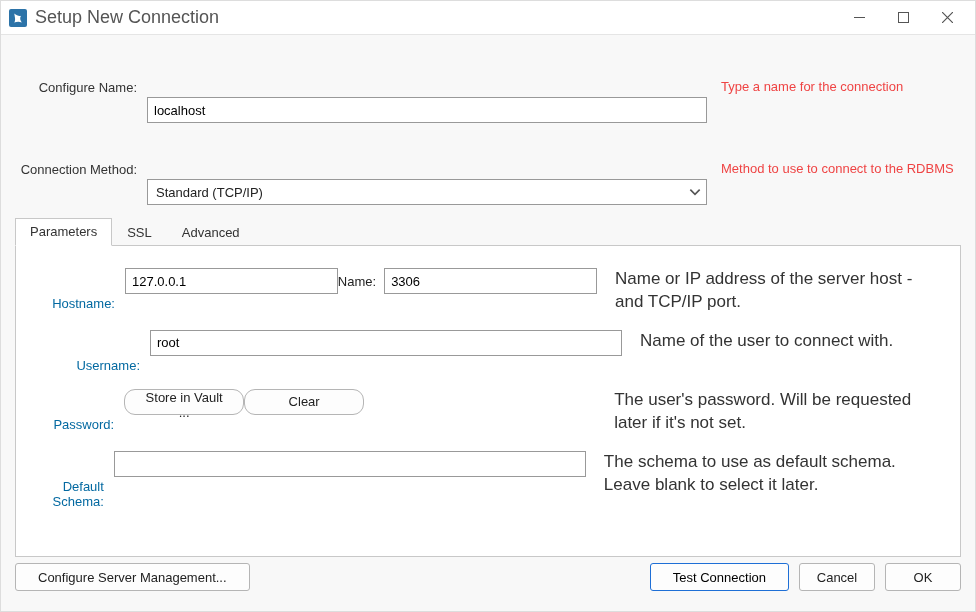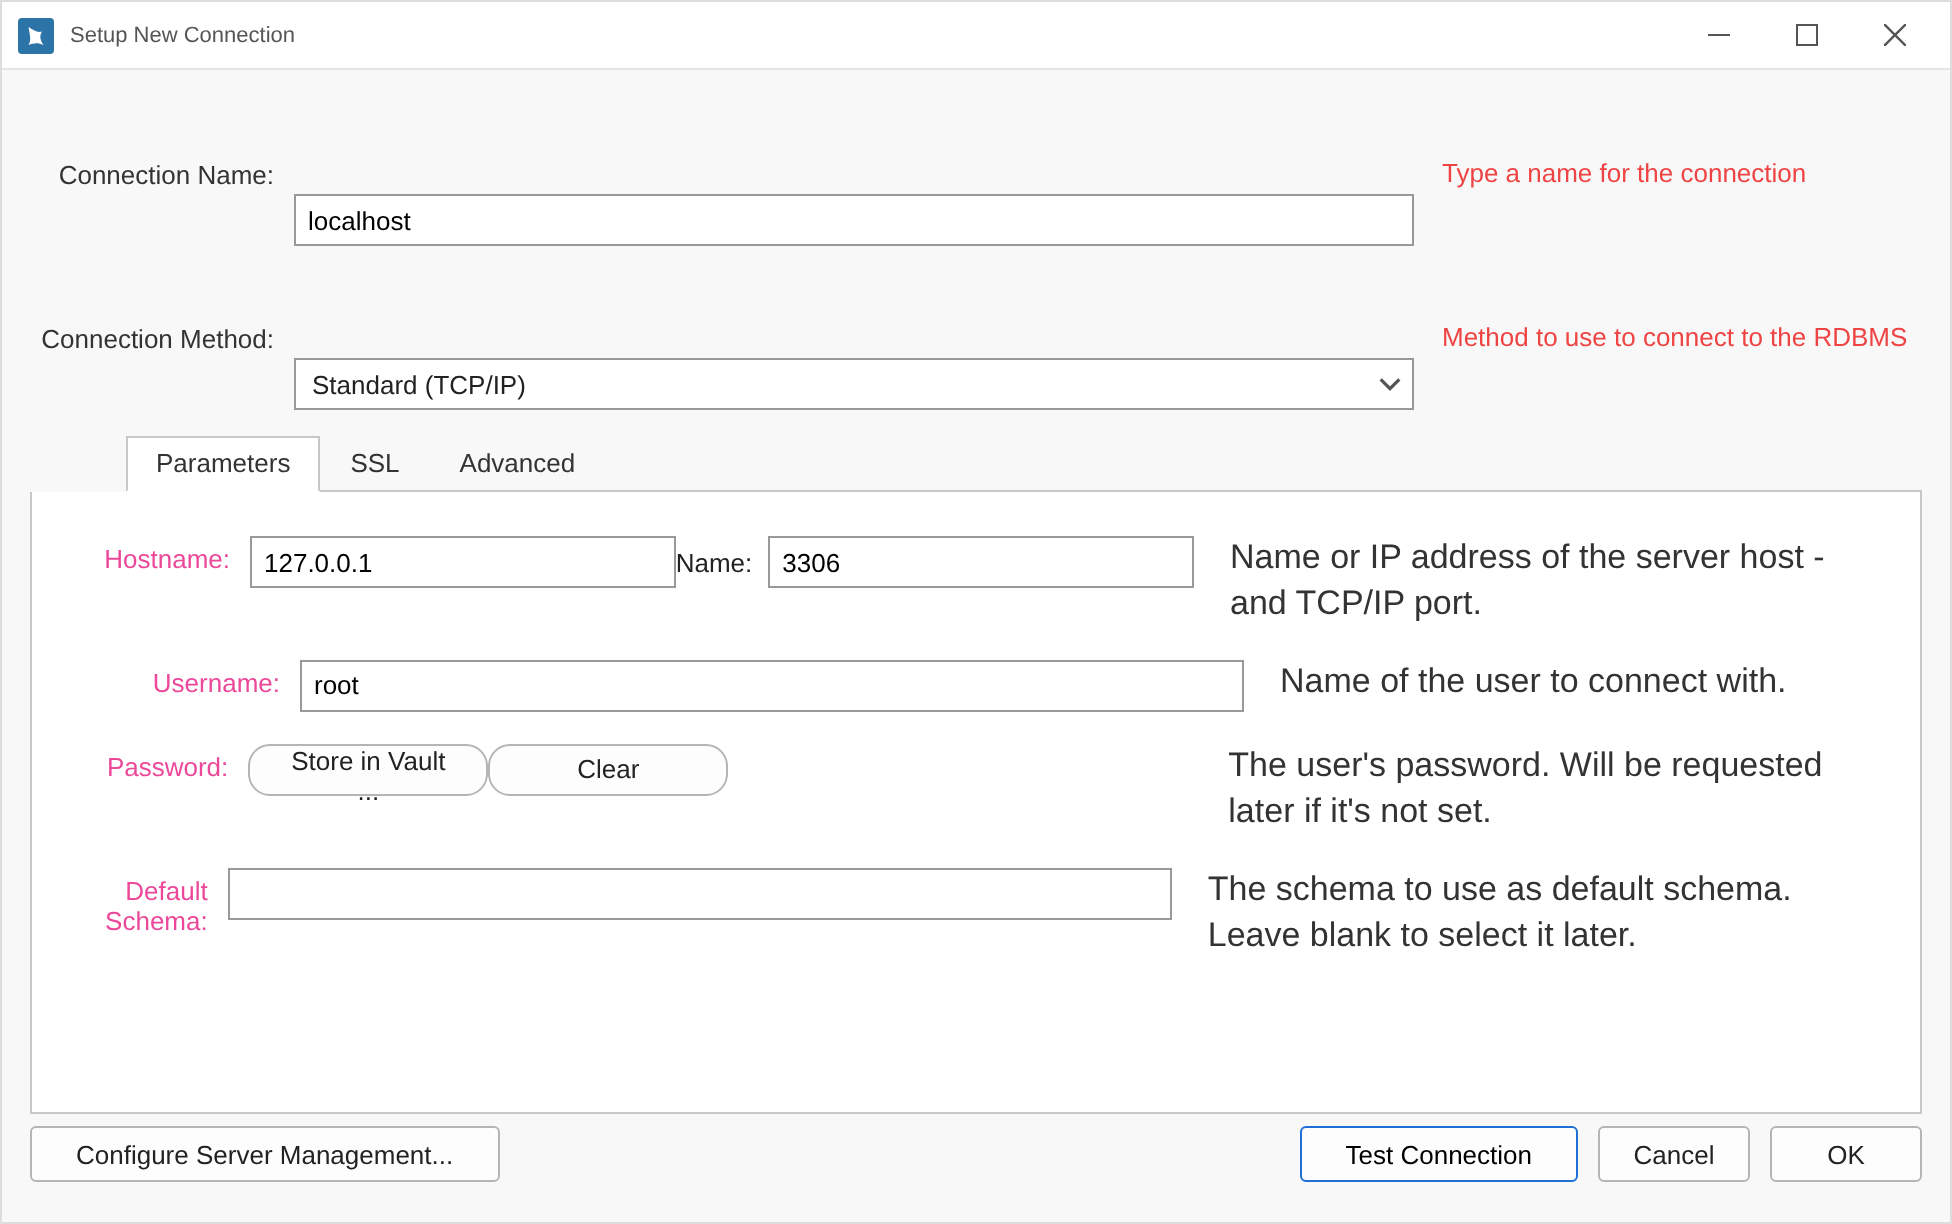--- a/index.html
+++ b/index.html
@@ -1,45 +1,45 @@
 <!DOCTYPE html>
 <html><head>
   <meta charset="utf-8">
   <style>
     * { box-sizing: border-box; margin: 0; padding: 0; }
     html, body { width: 976px; height: 612px; font-family: "Segoe UI", Tahoma, sans-serif; font-size: 13px; color: #222; background: #fff; overflow: hidden; }
     .window { width: 976px; height: 612px; display: flex; flex-direction: column; background: #f8f8f8; border: 1px solid #ddd; }
     .titlebar { height: 34px; display: flex; align-items: center; padding: 0 6px 0 8px; background: #fff; border-bottom: 1px solid #e5e5e5; }
     .titlebar .app-icon { width: 18px; height: 18px; background: #2c73a8; border-radius: 2px; display:flex; align-items:center; justify-content:center; margin-right: 8px; }
     .titlebar .app-icon svg { width: 12px; height: 12px; }
-    .titlebar .title { color: #555; font-size: 11px; flex: 0 0 auto; }
+    .titlebar .title { color: #555; font-size: 18px; flex: 0 0 auto; }
     .titlebar .spacer { flex: 1 1 auto; }
     .titlebar .win-btn { width: 44px; height: 28px; display:flex; align-items:center; justify-content:center; color:#555; }
     .titlebar .win-btn svg { width: 11px; height: 11px; }
 
     .body-area { flex: 1 1 auto; padding: 16px 14px 0 14px; display:flex; flex-direction:column; }
 
     .form-row { display:flex; align-items:center; margin-bottom: 10px; }
     .form-row .label { width: 132px; text-align: right; padding-right: 10px; color:#333; }
     .form-row .field { flex: 0 0 560px; margin-top: 46px; }
     .form-row .hint { flex: 1 1 auto; padding-left: 14px; color:#ef4444; font-size: 13px; line-height: 1.3; }
 
     input[type=text] { width: 100%; height: 26px; border: 1px solid #999; background:#fff; padding: 0 6px; font: inherit; outline: none; }
     .select { width: 100%; height: 26px; border: 1px solid #999; background:#fff; display:flex; align-items:center; padding: 0 4px 0 8px; }
     .select .sel-text { flex:1 1 auto; }
     .select .chev { width:14px; height:14px; color:#555; }
 
     .tabs-wrap { margin-top: 2px; flex:1 1 auto; display:flex; flex-direction:column; }
-    .tab-row { display:flex; align-items:flex-start; border-bottom: 1px solid #c8c8c8; padding-left: 0; margin-left: 48px; }
+    .tab-row { display:flex; align-items:flex-end; border-bottom: 1px solid #c8c8c8; padding-left: 0; }
     .tab { padding: 5px 14px 6px 14px; color:#333; border:1px solid transparent; border-bottom:none; position:relative; top:1px; background:transparent; }
     .tab.active { background:#fff; border-color:#c8c8c8; border-bottom:1px solid #fff; }
     .tab-pane { background:#fff; border:1px solid #c8c8c8; border-top:none; flex:1 1 auto; padding: 22px 16px 16px 16px; }
 
     .p-row { display:flex; align-items:flex-start; margin-bottom: 16px; }
-    .p-row .p-label { width: 118px; text-align:right; padding-right: 10px; padding-top:4px; color:#ec4899; }
+    .p-row .p-label { width: 118px; text-align:right; padding-right: 10px; padding-top:4px; color:#0369a1;margin-top:24px; }
     .p-row .p-controls { flex: 0 0 472px; display:flex; gap:0; align-items:center; }
     .p-row .p-hint { flex:1 1 auto; padding-left: 18px; color:#333; line-height:1.35; font-size:17px; }
 
     .p-controls input[type=text] { height:26px; }
     .host-field { width: 262px; }
     .port-label { width: 58px; text-align:right; padding-right:8px; }
     .port-field { width: 152px; }
 
     .full-field { width: 472px; }
 
@@ -79,21 +79,21 @@
     <div class="win-btn">
         <svg viewBox="0 0 11 11">
           <path d="M0 0 L11 11 M11 0 L0 11" stroke="currentColor" stroke-width="1.2"></path>
         </svg>
       </div>
   </div>
 
   <div class="body-area">
 
     <div class="form-row">
-      <div class="label">Connection Name:</div>
+      <div class="label">Configure Name:</div>
       <div class="field"><input type="text" value="localhost" style=""></div>
       <div class="hint">Type a name for the connection</div>
     </div>
 
     <div class="form-row">
       <div class="label">Connection Method:</div>
       <div class="field">
         <div class="select">
           <span class="sel-text">Standard (TCP/IP)</span>
           <svg class="chev" viewBox="0 0 12 12">

